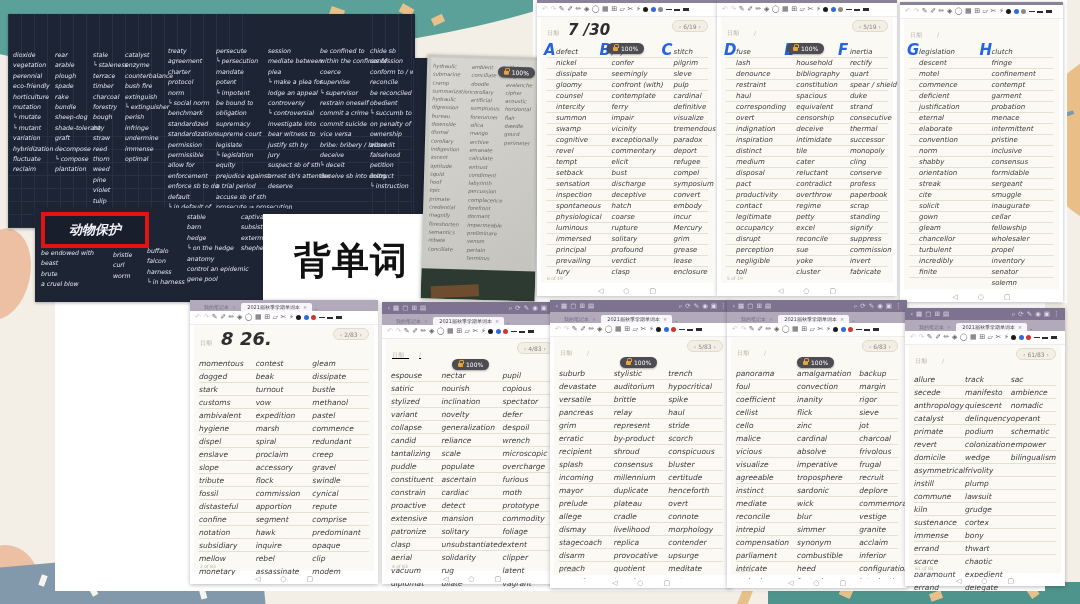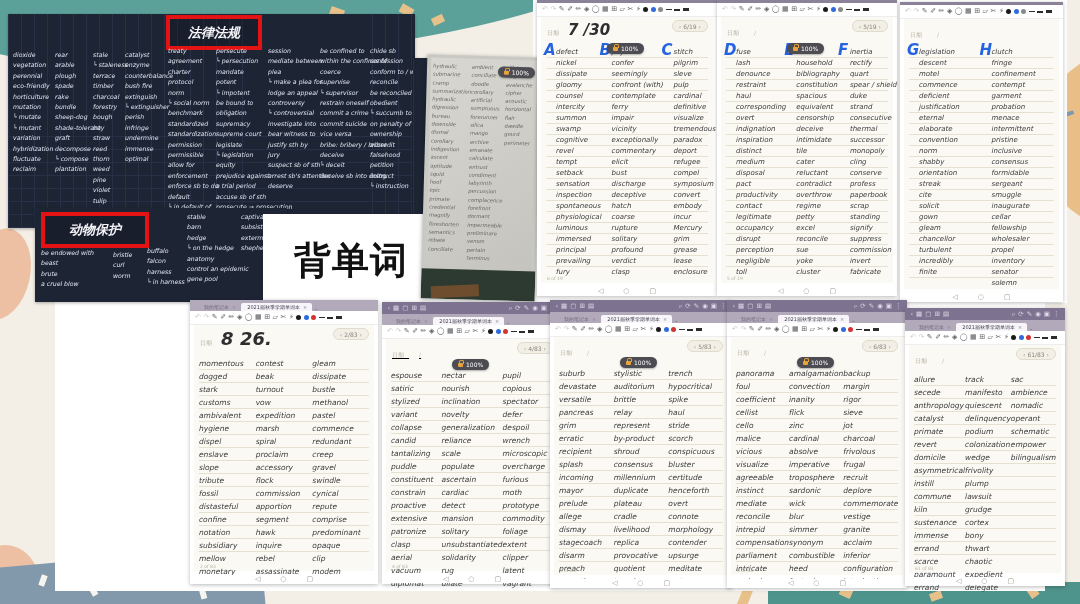--- a/index.html
+++ b/index.html
@@ -101,23 +101,20 @@
 <div class="abs tanc" style="left:745px;top:562px;width:10px;height:46px;transform:rotate(22deg);"></div>
 <div class="abs tealstrip"></div>
 <div class="abs tanc" style="left:840px;top:588px;width:12px;height:9px;transform:rotate(25deg);"></div>
 <div class="abs tanc" style="left:930px;top:592px;width:12px;height:8px;transform:rotate(-20deg);"></div>
 <div class="abs tanc" style="left:1020px;top:560px;width:9px;height:40px;transform:rotate(-35deg);"></div>
 
 <div class="abs backdrop" style="left:533px;top:0;width:534px;height:303px;"></div>
 <div class="abs backdrop" style="left:55px;top:295px;width:990px;height:296px;"></div>
 
 <div class="abs dark" style="left:8px;top:14px;width:407px;height:214px;">
-  <div class="redbox" style="left:158px;top:1px;width:88px;height:27px;">
-    <span class="cntitle" style="font-size:13px;">法律法规</span>
-  </div>
   <div class="dkcols dk" style="left:5px;top:36px;width:152px;">
     <div class="dkcol" style="width:42px;">
         <div class="w">dioxide</div>
         <div class="w">vegetation</div>
         <div class="w">perennial</div>
         <div class="w">eco-friendly</div>
         <div class="w">horticulture</div>
         <div class="w">mutation</div>
         <div class="w">└ mutate</div>
         <div class="w">└ mutant</div>
@@ -1116,21 +1113,21 @@
   <div class="page botpage" style="left:4px;right:4px;top:37px;bottom:13px;">
     <div class="phead">
       <span class="datelabel">日期</span>
       <span class="dateslash">/</span>
       <span class="navpill"><span>‹</span> <span>6/83</span> <span>›</span></span>
     </div>
     <div class="badge" style="left:66px;top:20px;">
         <span class="lockico"></span>
         <span>100%</span>
       </div>
-    <div class="cols3 ruled13" style="top:30px;bottom:10px;">
+    <div class="cols3 ruled13" style="top:30px;bottom:10px;gap:8px;">
       <div class="tcol">
           <div class="wl">
             <div class="w">panorama</div>
             <div class="w">foul</div>
             <div class="w">coefficient</div>
             <div class="w">cellist</div>
             <div class="w">cello</div>
             <div class="w">malice</div>
             <div class="w">vicious</div>
             <div class="w">visualize</div>

